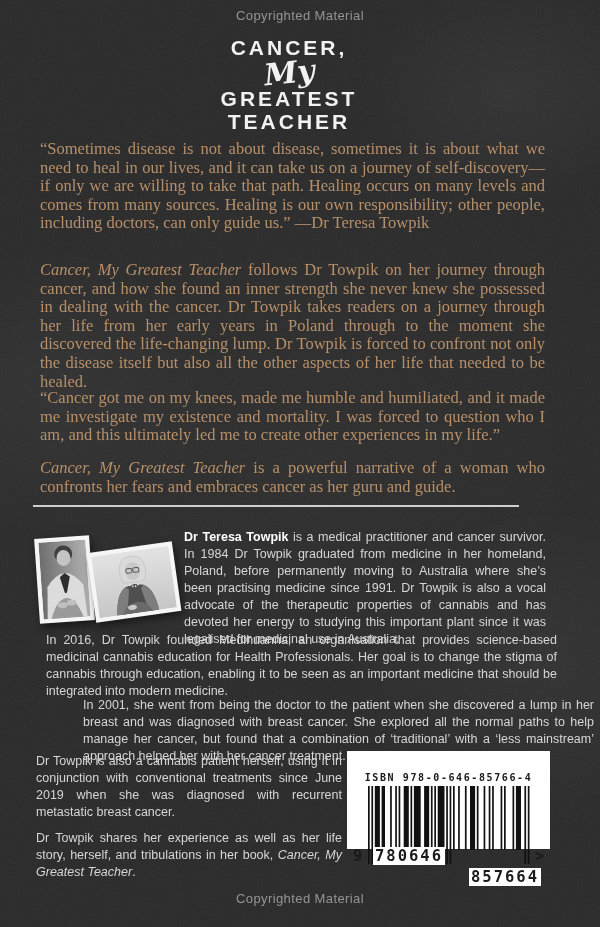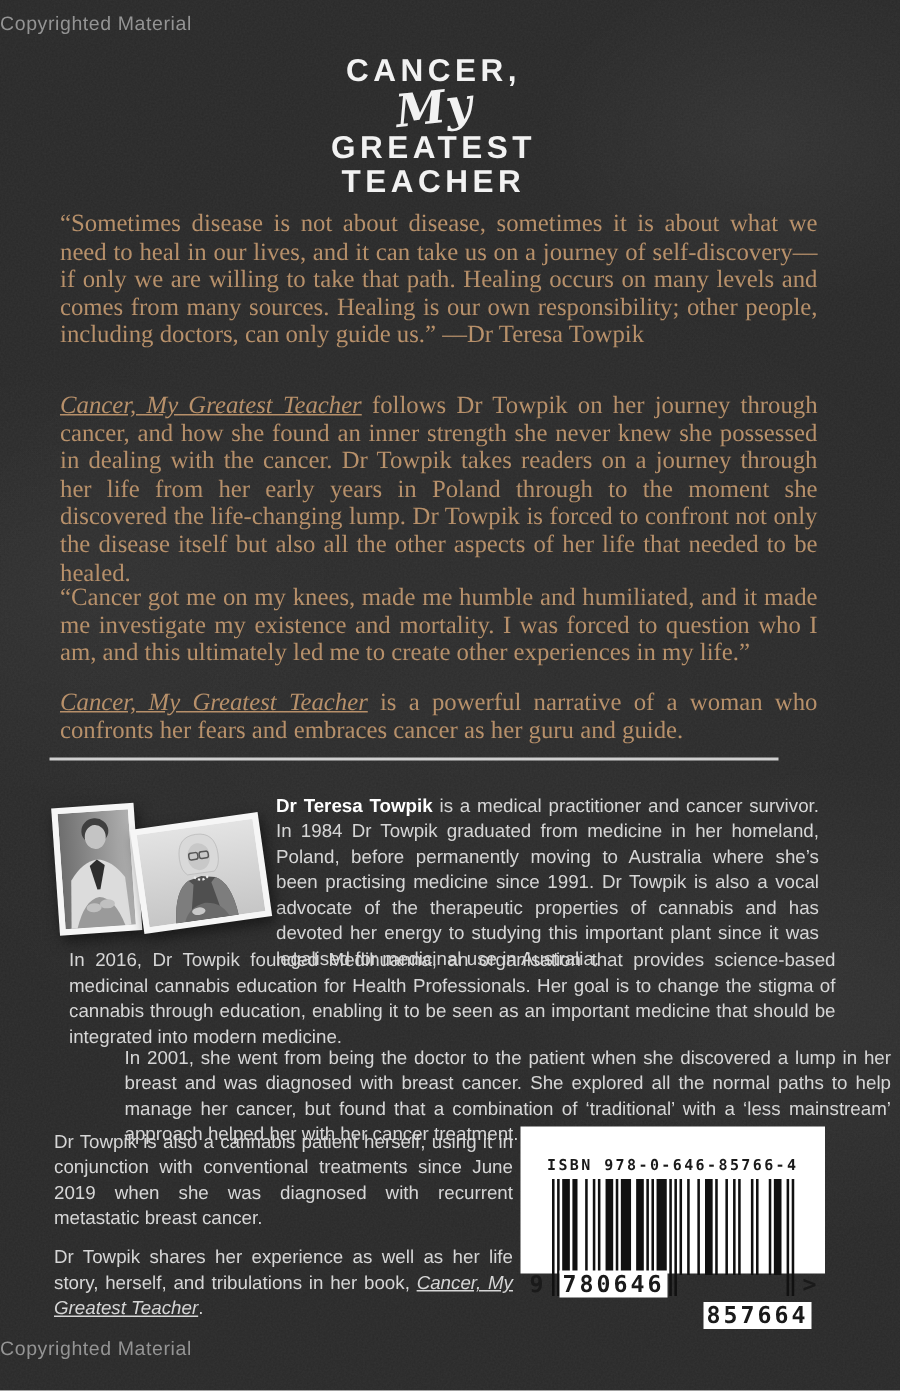--- a/index.html
+++ b/index.html
@@ -7,21 +7,21 @@
     position:relative;width:600px;height:927px;overflow:hidden;
     background:
       radial-gradient(ellipse 220px 160px at 85% 10%, rgba(255,255,255,0.045), transparent 70%),
       radial-gradient(ellipse 260px 210px at 8% 42%, rgba(255,255,255,0.03), transparent 70%),
       radial-gradient(ellipse 300px 230px at 92% 72%, rgba(255,255,255,0.04), transparent 70%),
       radial-gradient(ellipse 500px 400px at 50% 50%, rgba(255,255,255,0.02), transparent 80%),
       var(--bg,#292929);
     font-family:"Liberation Sans",sans-serif;
   }
   .texture{position:absolute;left:0;top:0;pointer-events:none;}
-  .copyright{position:absolute;left:0;width:100%;
+  .copyright{position:absolute;left:0;width:100%;text-align:center;
     font-size:13px;color:var(--copyright,#949494);letter-spacing:.4px;}
   .copyright.top{top:8px;}
   .copyright.bottom{top:891px;}
   .title{position:absolute;top:37px;left:0;width:100%;text-align:center;
     color:var(--title,#f2f2f2);transform:translateX(-11px);}
   .title .big{font-weight:bold;font-size:21px;line-height:22px;letter-spacing:3px;}
   .title .t3,.title .t4{line-height:23px;}
   .title .script{font-family:"DejaVu Serif",serif;font-style:italic;font-weight:bold;
     font-size:30px;line-height:28px;}
   .title .script span{display:inline-block;transform:rotate(-6deg);}
@@ -50,21 +50,21 @@
     font-weight:bold;letter-spacing:1.6px;color:var(--barcodeFg,#1a1a1a);}
   .bars-wrap{position:relative;height:86px;margin-top:3px;}
   .bars{position:absolute;left:21px;top:0;}
   .digits{position:absolute;left:6px;right:4px;top:61px;
     font-family:"DejaVu Sans Mono",monospace;font-size:15.5px;font-weight:bold;
     color:var(--barcodeFg,#1a1a1a);white-space:nowrap;}
   .digits .sys{position:absolute;left:0;}
   .digits .g1{position:absolute;left:20px;background:#fff;padding:0 2px;letter-spacing:2px;}
   .digits .g2{position:absolute;left:116px;background:#fff;padding:0 2px;letter-spacing:2px;margin-top:21px;}
   .digits .arrow{position:absolute;left:182px;}
-  .italic{font-style:italic;text-decoration:underline;}
+  .italic{font-style:italic;}
 </style>
 </head>
 <body>
 
 <div class="page" style="--bg: #292929; --serif: #b7906a; --title: #f2f2f2; --copyright: #949494; --bio: #d6d6d6; --divider: #dcdcdc; --barcodeBg: #ffffff; --barcodeFg: #1a1a1a;">
 
   <svg class="texture" width="600" height="927">
     <filter id="grain">
       <feTurbulence type="fractalNoise" baseFrequency="0.8" numOctaves="3" stitchTiles="stitch"></feTurbulence>
       <feColorMatrix type="matrix" values="0 0 0 0 1  0 0 0 0 1  0 0 0 0 1  0 0 0 0.05 0"></feColorMatrix>

